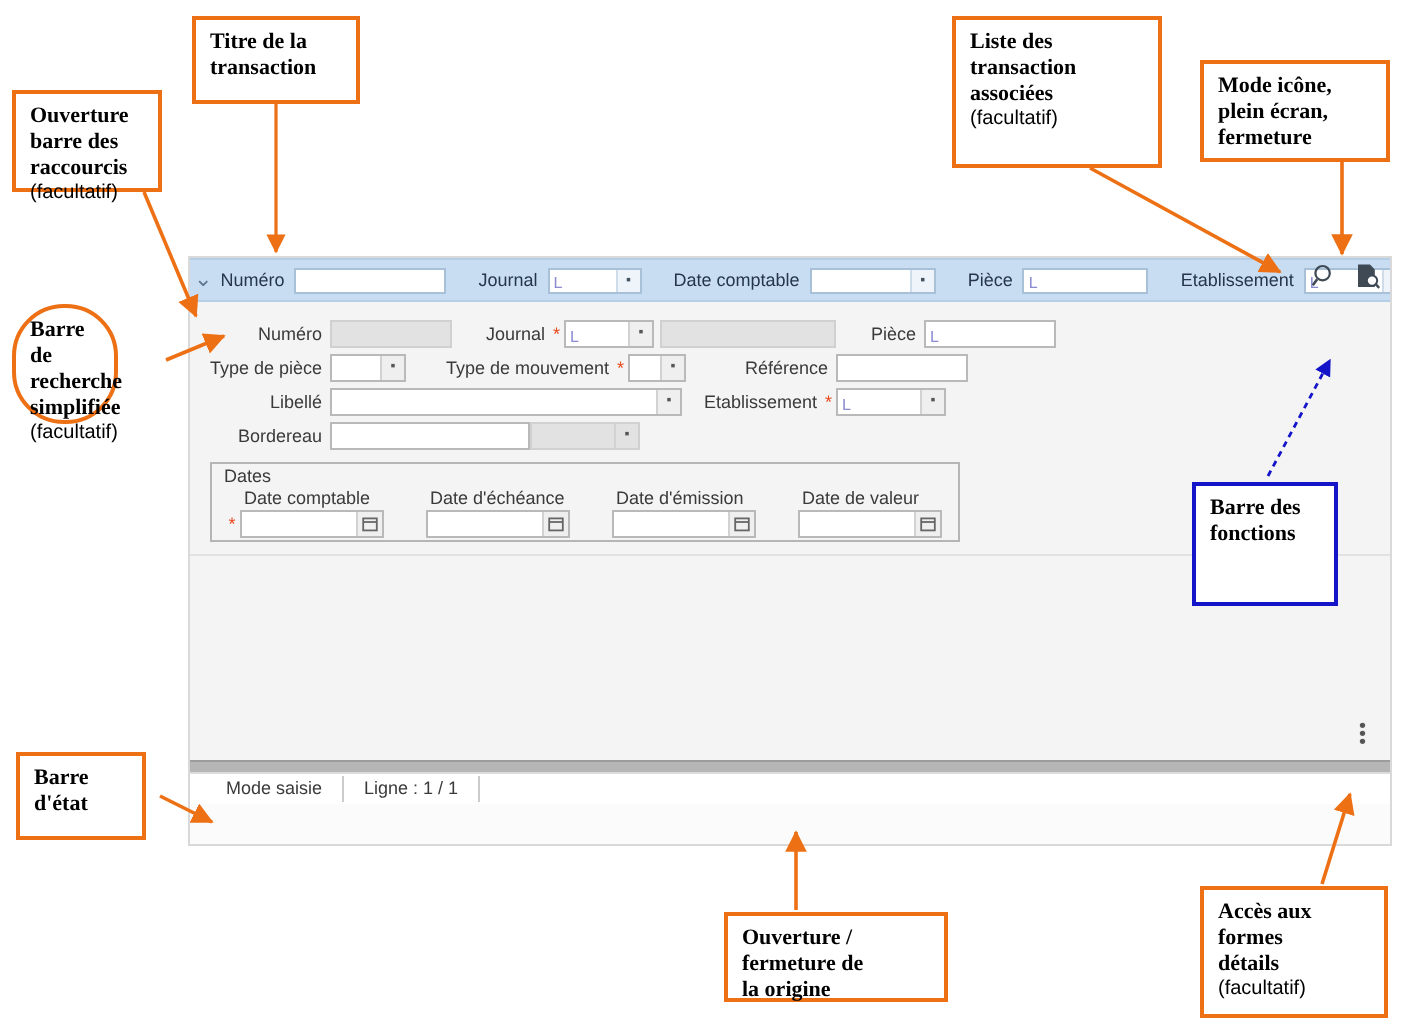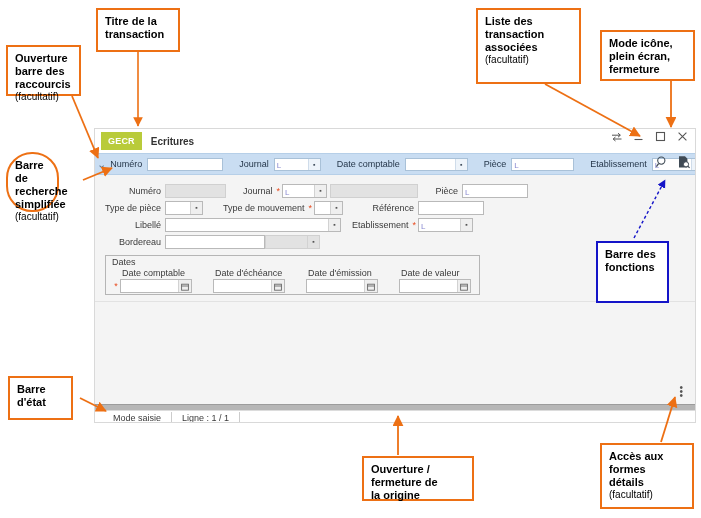--- a/index.html
+++ b/index.html
@@ -26,21 +26,21 @@
     padding: 5px 6px 4px 7px;
     z-index: 30;
   }
   .callout.blue { border-color: #1414c8; }
   .callout .opt {
     display: block;
     font-weight: normal;
     font-size: 10px;
     line-height: 12px;
   }
-  .callout .ln { display: block; }
+  .callout .ln { display: block; font-family: Liberation Serif, serif; }
 
   
   #connectors {
     position: absolute;
     left: 0; top: 0;
     width: 701px; height: 518px;
     z-index: 25;
     pointer-events: none;
   }
 
@@ -295,47 +295,20 @@
     white-space: nowrap;
   }
   .st-seg.first { margin-left: 8px; }
   .st-seg.grow { flex: 1; border-right: none; }
 </style>
 </head>
 <body>
 
 <div id="app-window">
 
-  <div class="titlebar">
-    <div class="gecr-badge">GECR</div>
-    <div class="tx-title">Ecritures</div>
-    <div class="win-ctrls">
-      <div class="ic">
-        <svg width="12" height="10" viewBox="0 0 12 10">
-          <path d="M1 3.2 H9 M7 1.2 L9.4 3.2 L7 5.2" fill="none" stroke="#555" stroke-width="1"></path>
-          <path d="M10.5 7 H2.5 M4.5 5 L2.1 7 L4.5 9" fill="none" stroke="#555" stroke-width="1"></path>
-        </svg>
-      </div>
-      <div class="ic">
-        <svg width="11" height="11" viewBox="0 0 11 11">
-            <path d="M1.5 8.5 H9.5" stroke="#555" stroke-width="1.1" fill="none"></path>
-          </svg>
-      </div>
-      <div class="ic">
-        <svg width="11" height="11" viewBox="0 0 11 11">
-            <rect x="1.5" y="1.5" width="8" height="8" fill="none" stroke="#555" stroke-width="1.1"></rect>
-          </svg>
-      </div>
-      <div class="ic">
-        <svg width="11" height="11" viewBox="0 0 11 11">
-            <path d="M1.6 1.6 L9.4 9.4 M9.4 1.6 L1.6 9.4" stroke="#555" stroke-width="1.1" fill="none"></path>
-          </svg>
-      </div>
-    </div>
-  </div>
 
   <div class="searchbar">
     <div class="chev">⌄</div>
 
     <div class="sb-field">
       <span class="sb-label">Numéro</span>
       <div class="sb-input w1"></div>
     </div>
 
     <div class="sb-field" style="margin-left:12px">

